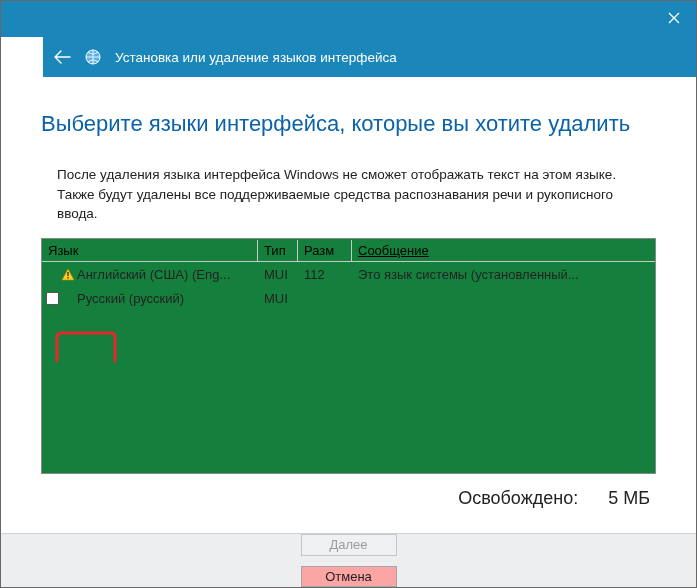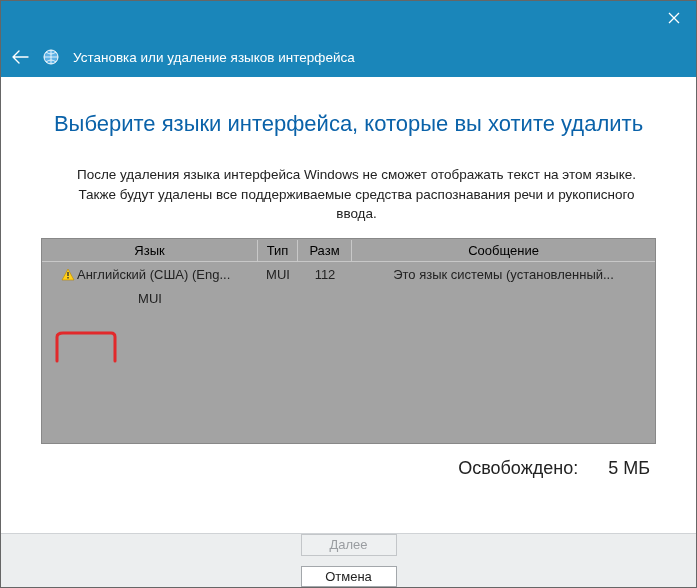--- a/index.html
+++ b/index.html
@@ -26,69 +26,69 @@
     padding: 4px;
   }
   .headerbar {
     height: 40px;
     background: #1a86ba;
     display: flex;
     align-items: center;
     color: #fff;
     padding: 0 10px;
     gap: 12px;
+    margin-left: 42px;
   }
   .back-arrow svg { display: block; }
   .globe-icon {
     width: 20px; height: 20px;
     display: inline-flex; align-items: center; justify-content: center;
   }
   .header-title {
     font-size: 13.5px;
     color: #fff;
   }
   .content {
     padding: 34px 40px 0 40px;
-    text-align: center;
   }
   .page-title {
     color: #0a62a9;
     font-size: 22px;
     font-weight: 400;
     margin: 0 0 28px 0;
   }
   .description {
     color: #222;
     font-size: 13.5px;
     line-height: 1.45;
     margin: 0 0 14px 16px;
   }
   .list-box {
     border: 1px solid #888;
-    height: 206px;
-    overflow: hidden;
-    background: #a3a3a3;
+    height: 236px;
+    overflow: hidden;
+    background: #15803d;
   }
   .cols {
     display: grid;
     grid-template-columns: 216px 40px 54px 1fr;
     align-items: center;
   }
   .list-header {
     height: 24px;
     font-size: 13px;
   }
   .list-header > div {
     border-right: 1px solid #c8c8c8;
     border-bottom: 1px solid #c8c8c8;
     padding: 3px 6px;
     white-space: nowrap;
     overflow: hidden;
   }
-  .list-header > div:last-child { border-right: none; }
+  .list-header > div:last-child { border-right: none; text-decoration: underline; }
   .list-row {
     height: 24px;
     font-size: 13px;
     color: #222;
     position: relative;
   }
   .list-row > div {
     padding: 2px 6px;
     white-space: nowrap;
     overflow: hidden;
@@ -139,21 +139,21 @@
     display: flex;
     align-items: center;
     justify-content: flex-end;
     padding: 0 22px;
     gap: 10px;
     flex-direction: column;
   }
   .btn {
     width: 96px; height: 26px;
     border: 1px solid #a3a7ab;
-    background: #ffffff;
+    background: #fca5a5;
     font-family: inherit;
     font-size: 13px;
     color: #222;
     display: inline-flex; align-items: center; justify-content: center;
   }
   .btn.disabled {
     color: #9a9da1;
     background: #eef0f1;
     border-color: #c3c6c9;
   }
@@ -210,20 +210,25 @@
             </svg>
           </span>
           <span>Английский (США) (Eng...</span>
         </div>
         <div>MUI</div>
         <div>112</div>
         <div>Это язык системы (установленный...</div>
       </div>
 
       <div class="cols list-row">
+        <div class="lang-cell">
+          <span class="chk"></span>
+          <span style="width:14px; flex:0 0 auto;"></span>
+          <span>Русский (русский)</span>
+        </div>
         <div>MUI</div>
         <div></div>
         <div></div>
       </div>
     </div>
 
     <svg class="annotation" viewBox="0 0 66 34">
       <path d="M6 30 L6 6 Q6 2 12 2 L60 2 Q64 2 64 6 L64 30" fill="none" stroke="#e2292b" stroke-width="3" stroke-linecap="round"></path>
     </svg>
 

